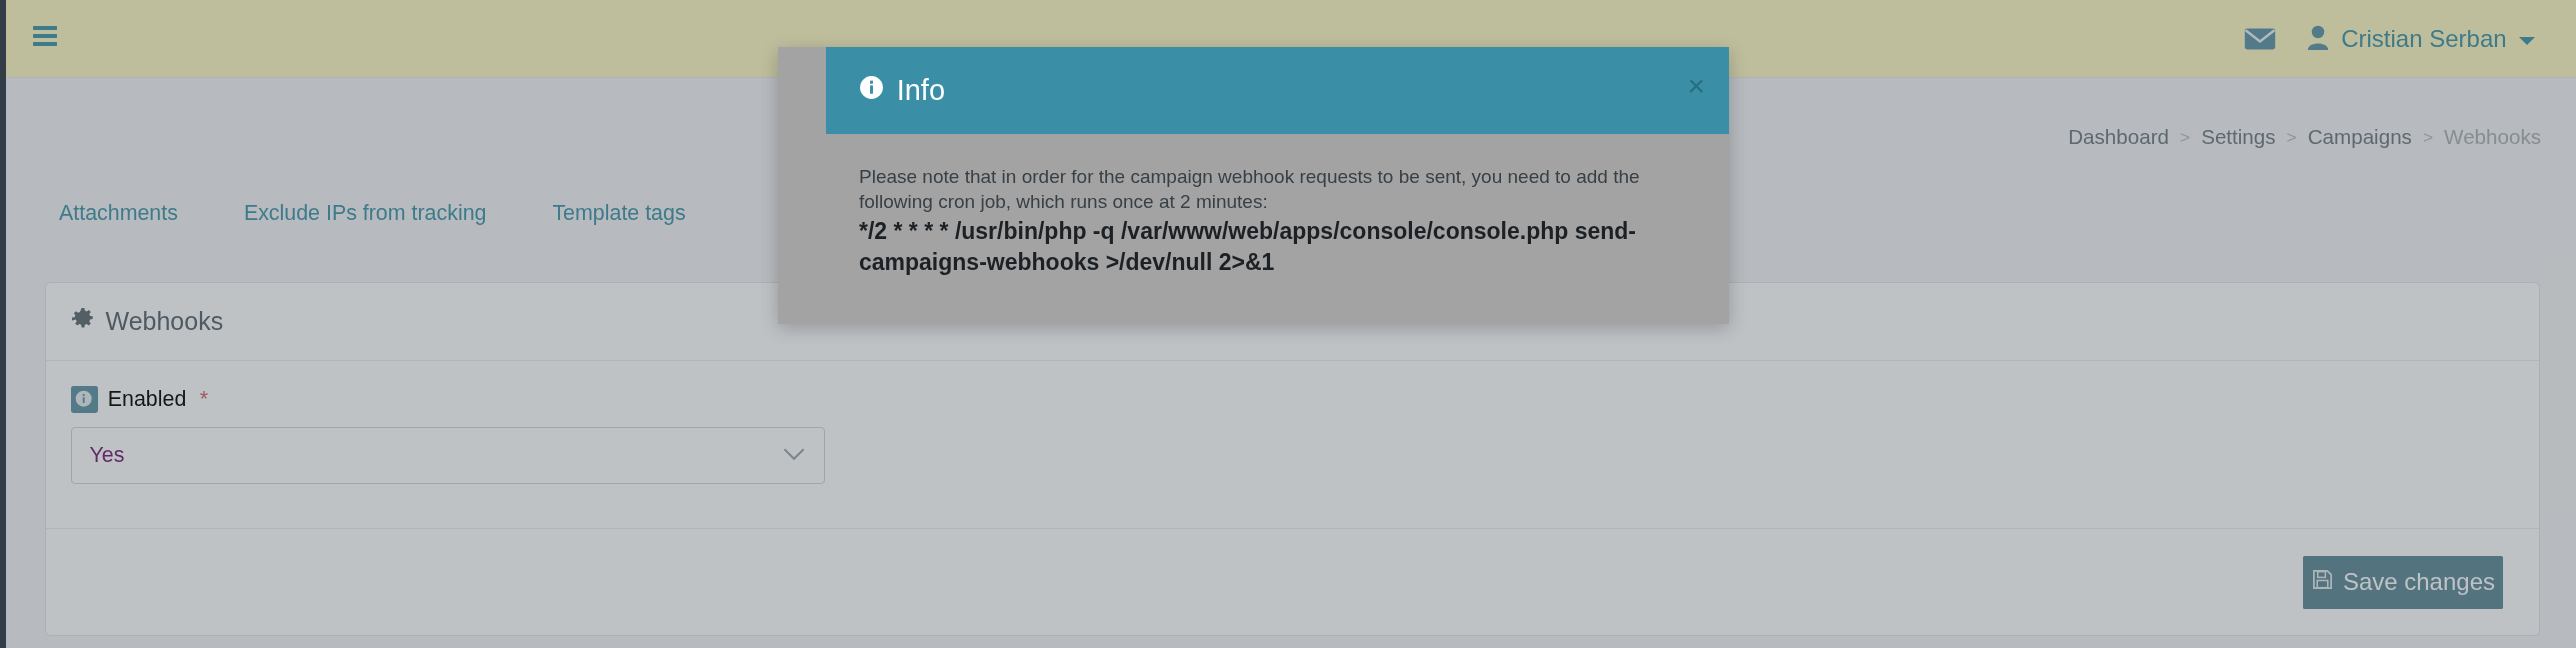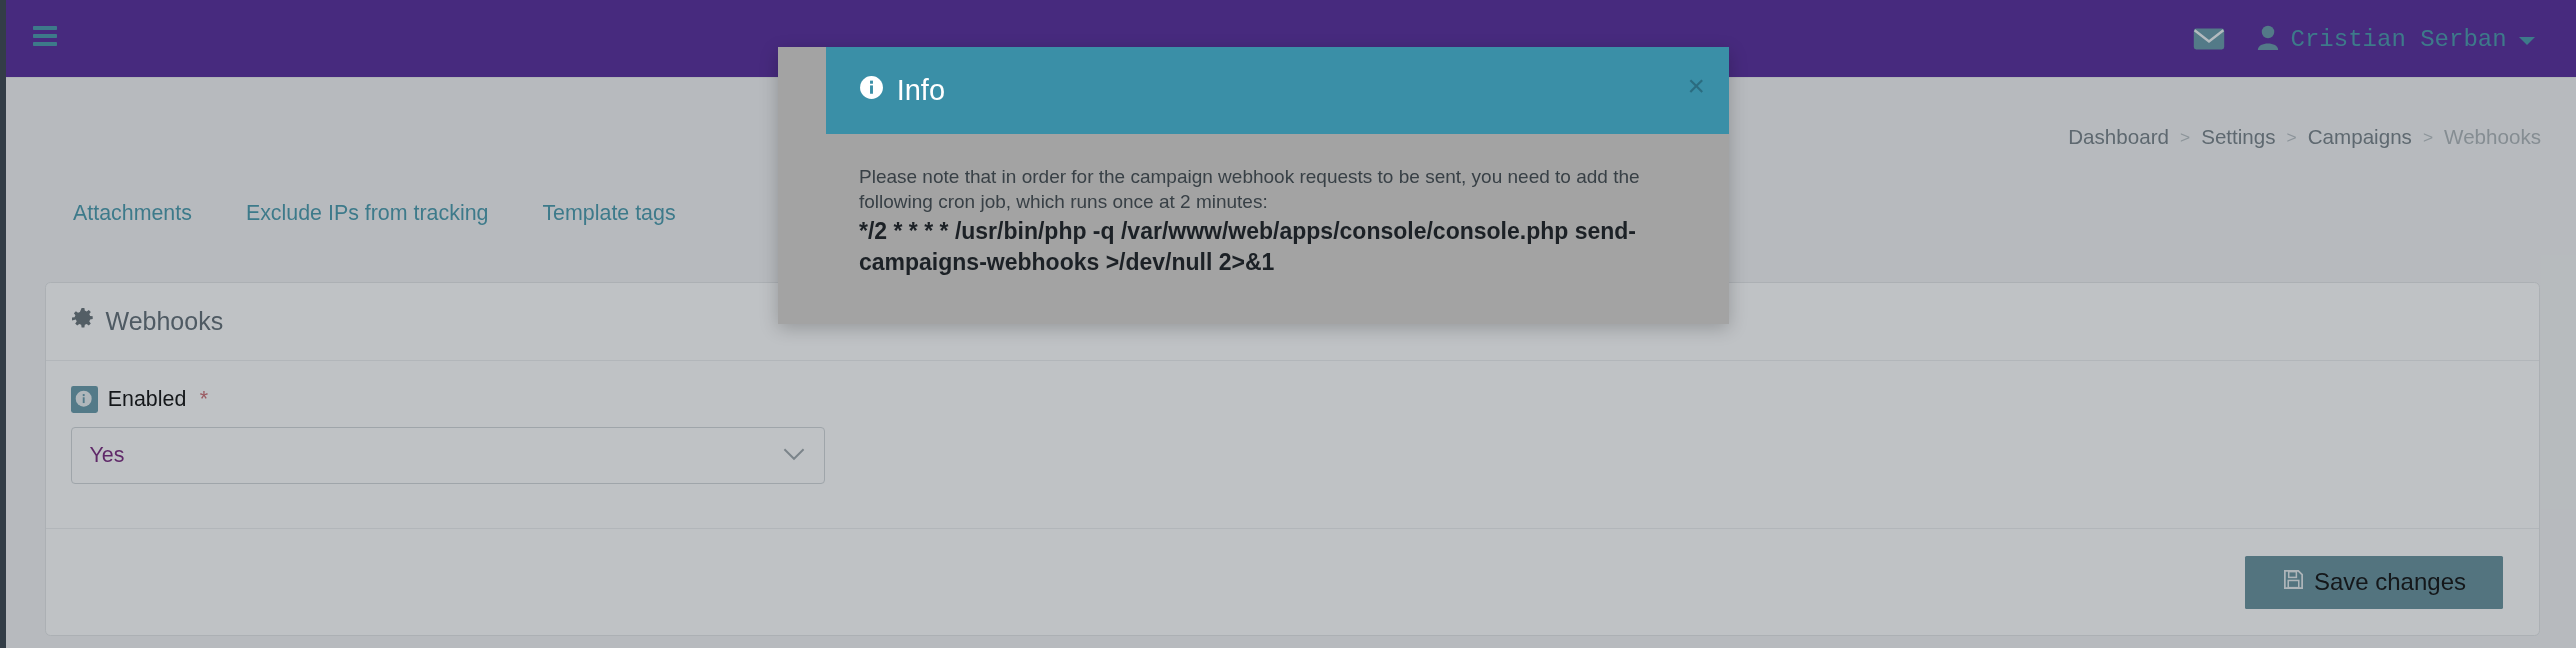--- a/index.html
+++ b/index.html
@@ -24,23 +24,22 @@
     left: 0; top: 0;
     width: 6.3px; height: 649px;
     background: #2f3a44;
   }
 
   
   .navbar {
     position: absolute;
     left: 6.3px; top: 0; right: 0;
     height: 78px;
-    background: #4c1d95;
+    background: #fef9c3;
     border-bottom: 0.8px solid #e7e9ea;
-    font-family: Liberation Mono, monospace;
   }
 
   .hamburger {
     position: absolute;
     left: 27px; top: 26px;
     width: 24px; height: 20.6px;
     cursor: pointer;
   }
   .hamburger span {
     display: block;
@@ -94,23 +93,23 @@
     font-size: 20.6px;
     margin-left: 48px;
   }
   .breadcrumb a { color: #6f7a80; text-decoration: none; cursor: pointer; }
   .breadcrumb .sep { color: #b4bbbf; font-size: 17.4px; }
   .breadcrumb .cur { color: #a9b0b4; }
 
   
   .tabs {
     position: absolute;
-    left: 46px; top: 193px;
-    display: flex;
-    gap: 0;
+    left: 32px; top: 193px;
+    display: flex;
+    gap: 12px;
   }
   .tab {
     padding: 8px 27px;
     font-size: 21.4px;
     color: #3e94a8;
     cursor: pointer;
     white-space: nowrap;
   }
 
   
@@ -177,25 +176,25 @@
     left: 0; right: 0; bottom: 0;
     height: 107px;
     border-top: 0.8px solid #eceeef;
     display: flex;
     align-items: center;
     justify-content: flex-end;
     padding-right: 36px;
   }
   .btn-save {
     background: #5e8b97;
-    color: #000000;
+    color: #ffffff;
     border: none;
     font-size: 24px;
     font-family: "Liberation Sans", sans-serif;
-    padding: 12px 37px;
+    padding: 12px 8px;
     display: flex;
     align-items: center;
     gap: 8.7px;
     cursor: pointer;
     border-radius: 1.6px;
   }
 
   
   #backdrop {
     position: absolute;

